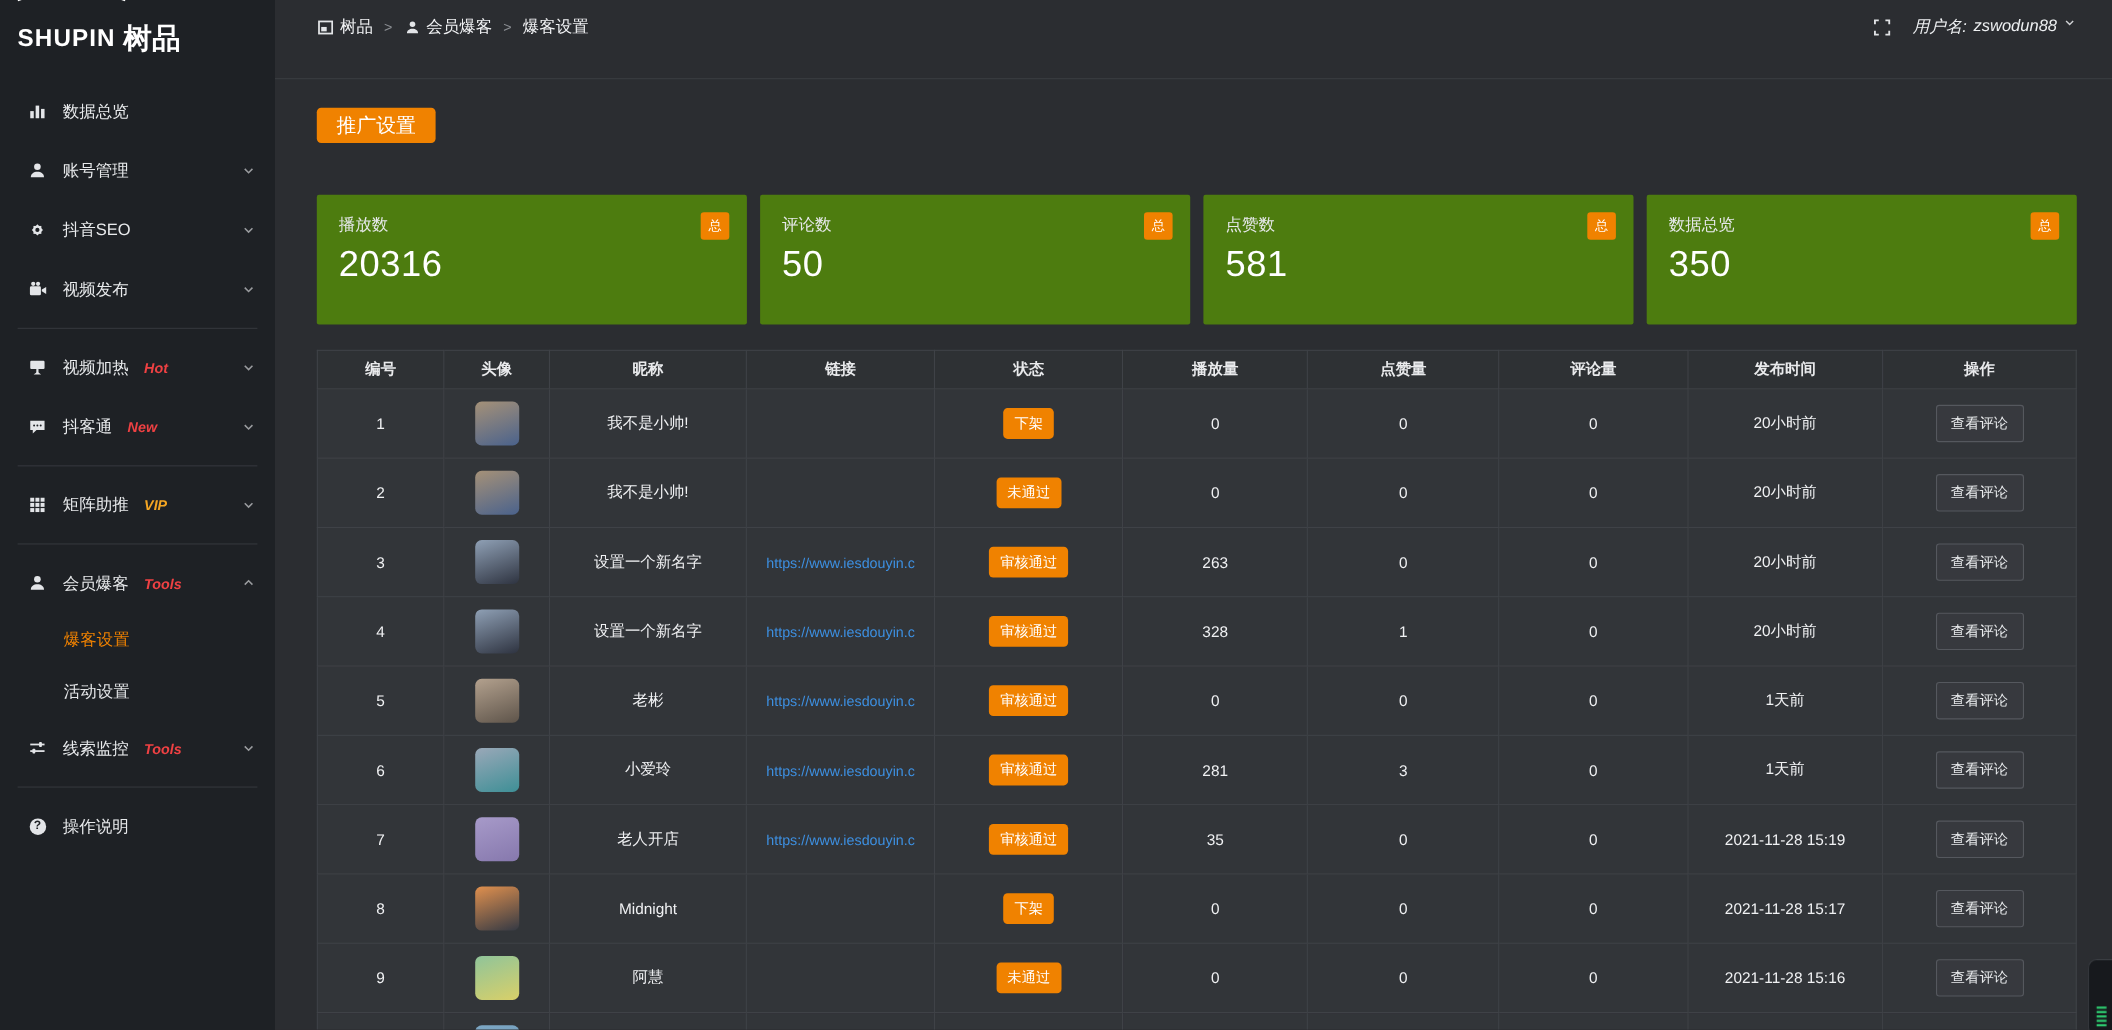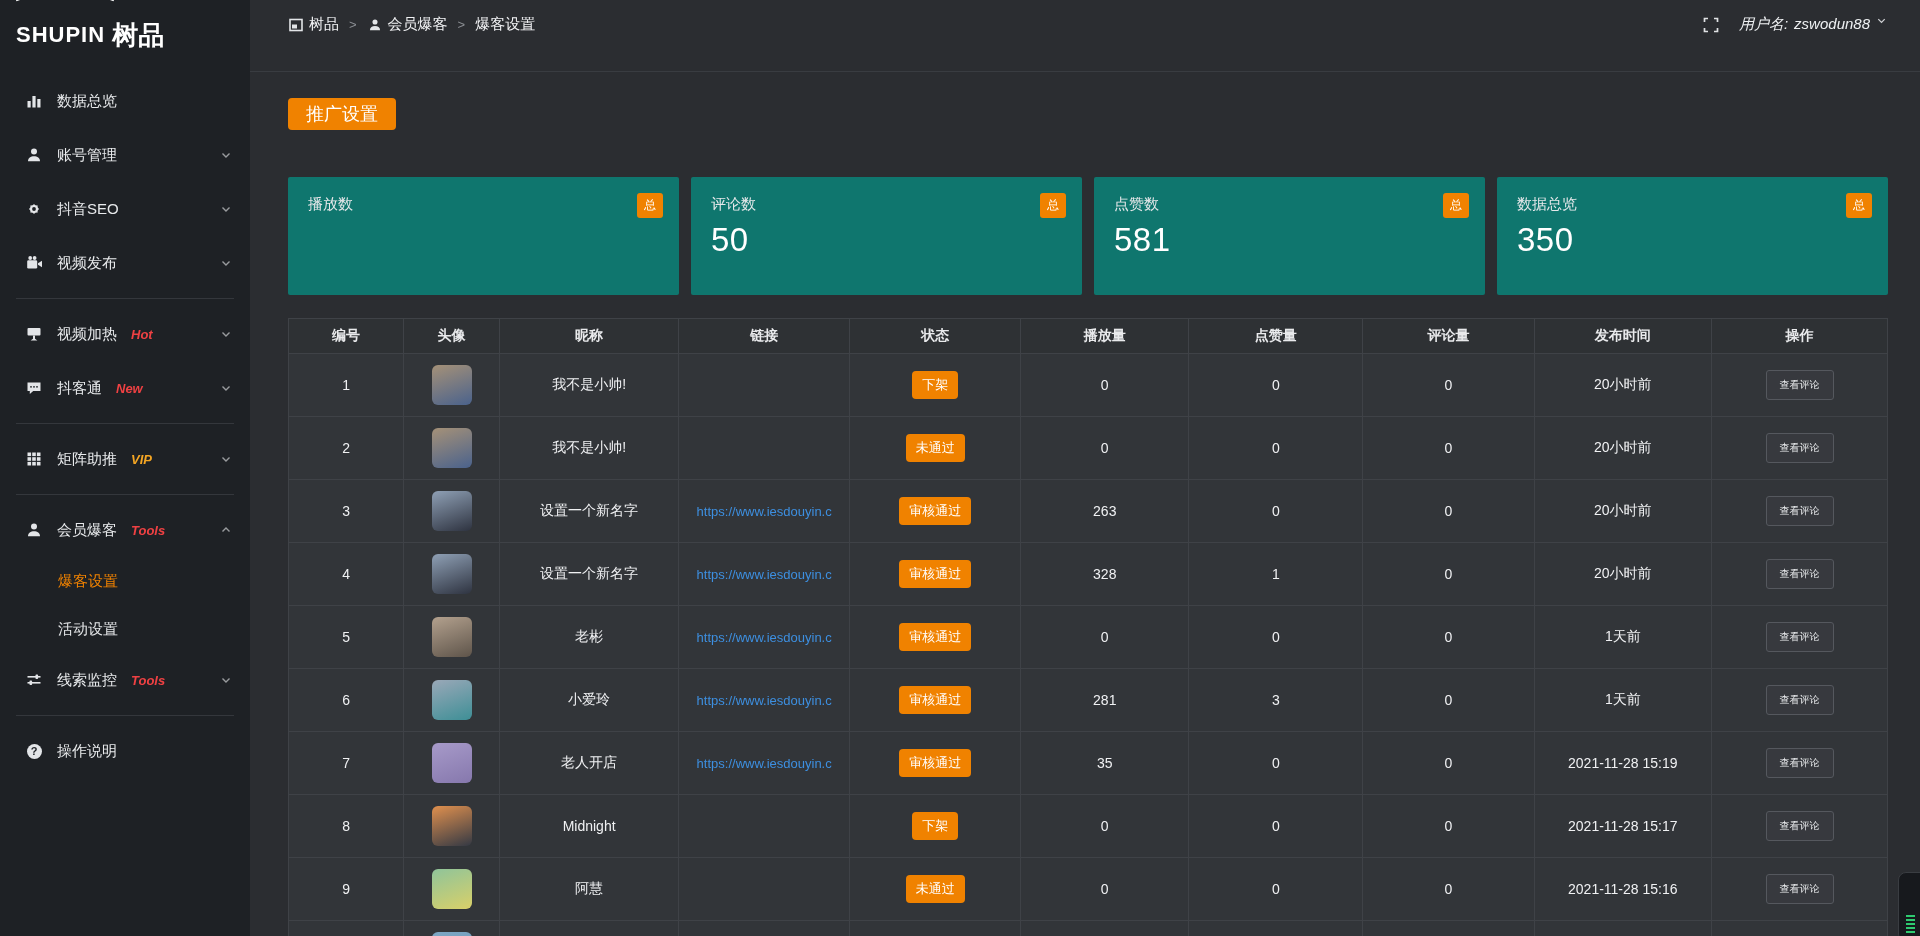--- a/index.html
+++ b/index.html
@@ -31,33 +31,33 @@
   .crumb .ic{width:16px;height:14px;margin-right:5px;}
   .sep{color:#8b8e93;margin-right:10px;font-size:13px;}
   .top-right{display:flex;align-items:center;gap:20px;color:#eef0f2;font-size:15px;}
   .fs-btn{display:flex;cursor:pointer;}
   .user-box{display:flex;align-items:flex-start;gap:6px;cursor:pointer;font-style:italic;}
 
   
   .main{margin-left:250px;padding:26px 32px 0 38px;}
   .promo-btn{background:#f08200;color:#fff;border:none;border-radius:4px;height:32px;padding:0 18px;font-size:18px;font-weight:500;cursor:pointer;font-family:inherit;}
   .cards{display:flex;gap:12px;margin-top:47px;}
-  .card{flex:1;position:relative;height:118px;background:#0f766e;border-radius:2px;padding:18px 20px;}
+  .card{flex:1;position:relative;height:118px;background:#4d7c0f;border-radius:2px;padding:18px 20px;}
   .card-label{font-size:15px;color:#e6e8ea;}
   .card-value{font-size:33px;font-weight:500;color:#fff;margin-top:7px;letter-spacing:.5px;}
   .card-badge{position:absolute;top:16px;right:16px;background:#f08200;color:#fff;font-size:12px;padding:4px 7px;border-radius:3px;}
 
   .table-wrap{margin-top:23px;}
   table{width:100%;border-collapse:collapse;table-layout:fixed;}
   th{height:35px;background:#2e3134;border:1px solid #3f4247;color:#e9eaec;font-size:14px;font-weight:bold;}
   td{height:63px;background:#323539;border:1px solid #3f4247;text-align:center;font-size:14px;color:#f0f1f3;padding:0 4px;}
   .avatar{display:inline-block;width:40px;height:40px;border-radius:6px;vertical-align:middle;}
   .status-badge{display:inline-block;background:#f08200;color:#fff;font-size:13px;padding:5px 10px;border-radius:4px;cursor:pointer;}
   .link-a{color:#3d8fe0;font-size:13px;text-decoration:none;white-space:nowrap;display:block;overflow:hidden;}
-  .action-btn{background:#37393e;border:1px solid #55585e;color:#e8eaec;font-size:10px;padding:7px 13px;border-radius:3px;cursor:pointer;font-family:inherit;white-space:nowrap;}
+  .action-btn{background:#37393e;border:1px solid #55585e;color:#e8eaec;font-size:13px;padding:7px 13px;border-radius:3px;cursor:pointer;font-family:inherit;white-space:nowrap;}
 
   .float-widget{position:fixed;right:-30px;bottom:-6px;width:52px;height:70px;background:#17191d;border:1px solid #3a3d42;border-radius:8px;z-index:9;}
   .float-widget .bars{position:absolute;left:7px;bottom:8px;display:flex;flex-direction:column;gap:2px;}
   .float-widget .bars i{display:block;width:9px;height:2px;background:#2ecb70;}
 </style>
 </head>
 <body>
 
 <aside class="sidebar">
   <div class="logo">
@@ -276,20 +276,21 @@
     </span>
   </div>
 </header>
 
 <main class="main">
   <button class="promo-btn">推广设置</button>
 
   <div class="cards" id="cards">
       <div class="card">
         <div class="card-label">播放数</div>
+        <div class="card-value">20316</div>
         <span class="card-badge">总</span>
       </div>
       <div class="card">
         <div class="card-label">评论数</div>
         <div class="card-value">50</div>
         <span class="card-badge">总</span>
       </div>
       <div class="card">
         <div class="card-label">点赞数</div>
         <div class="card-value">581</div>

